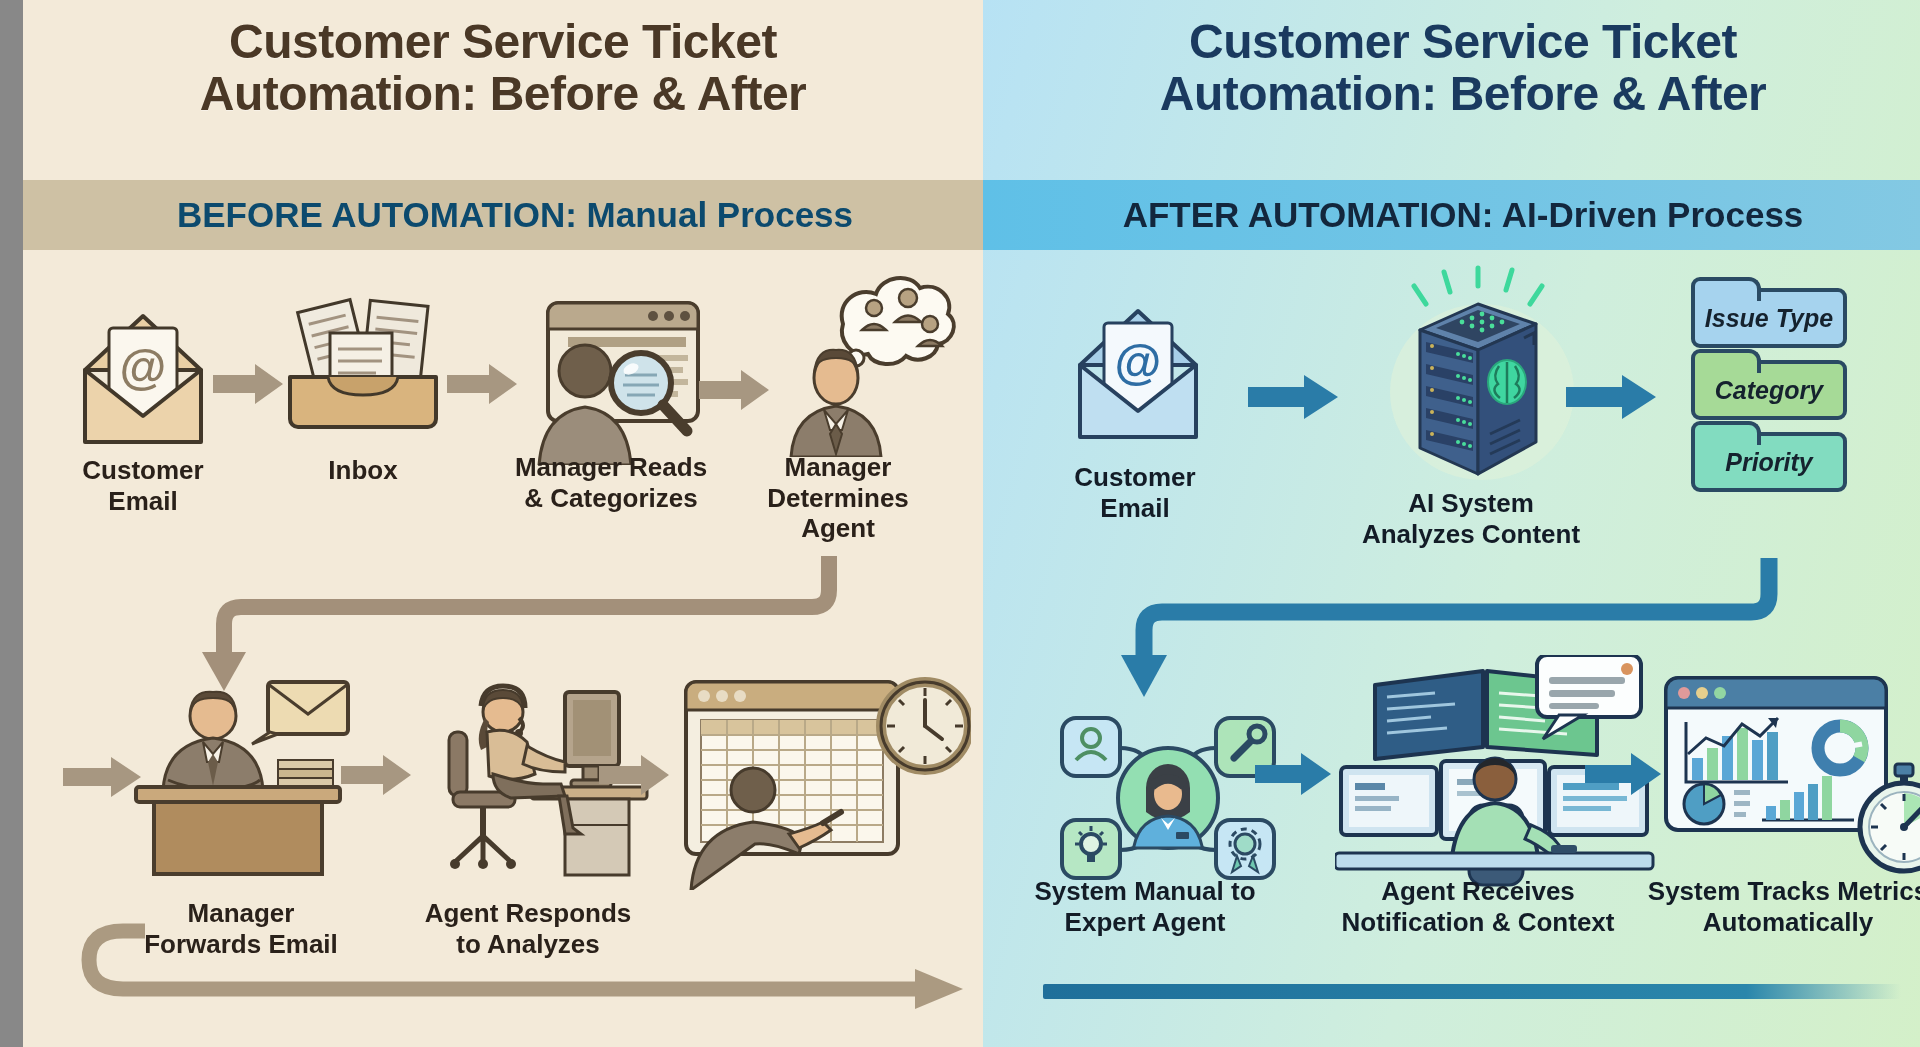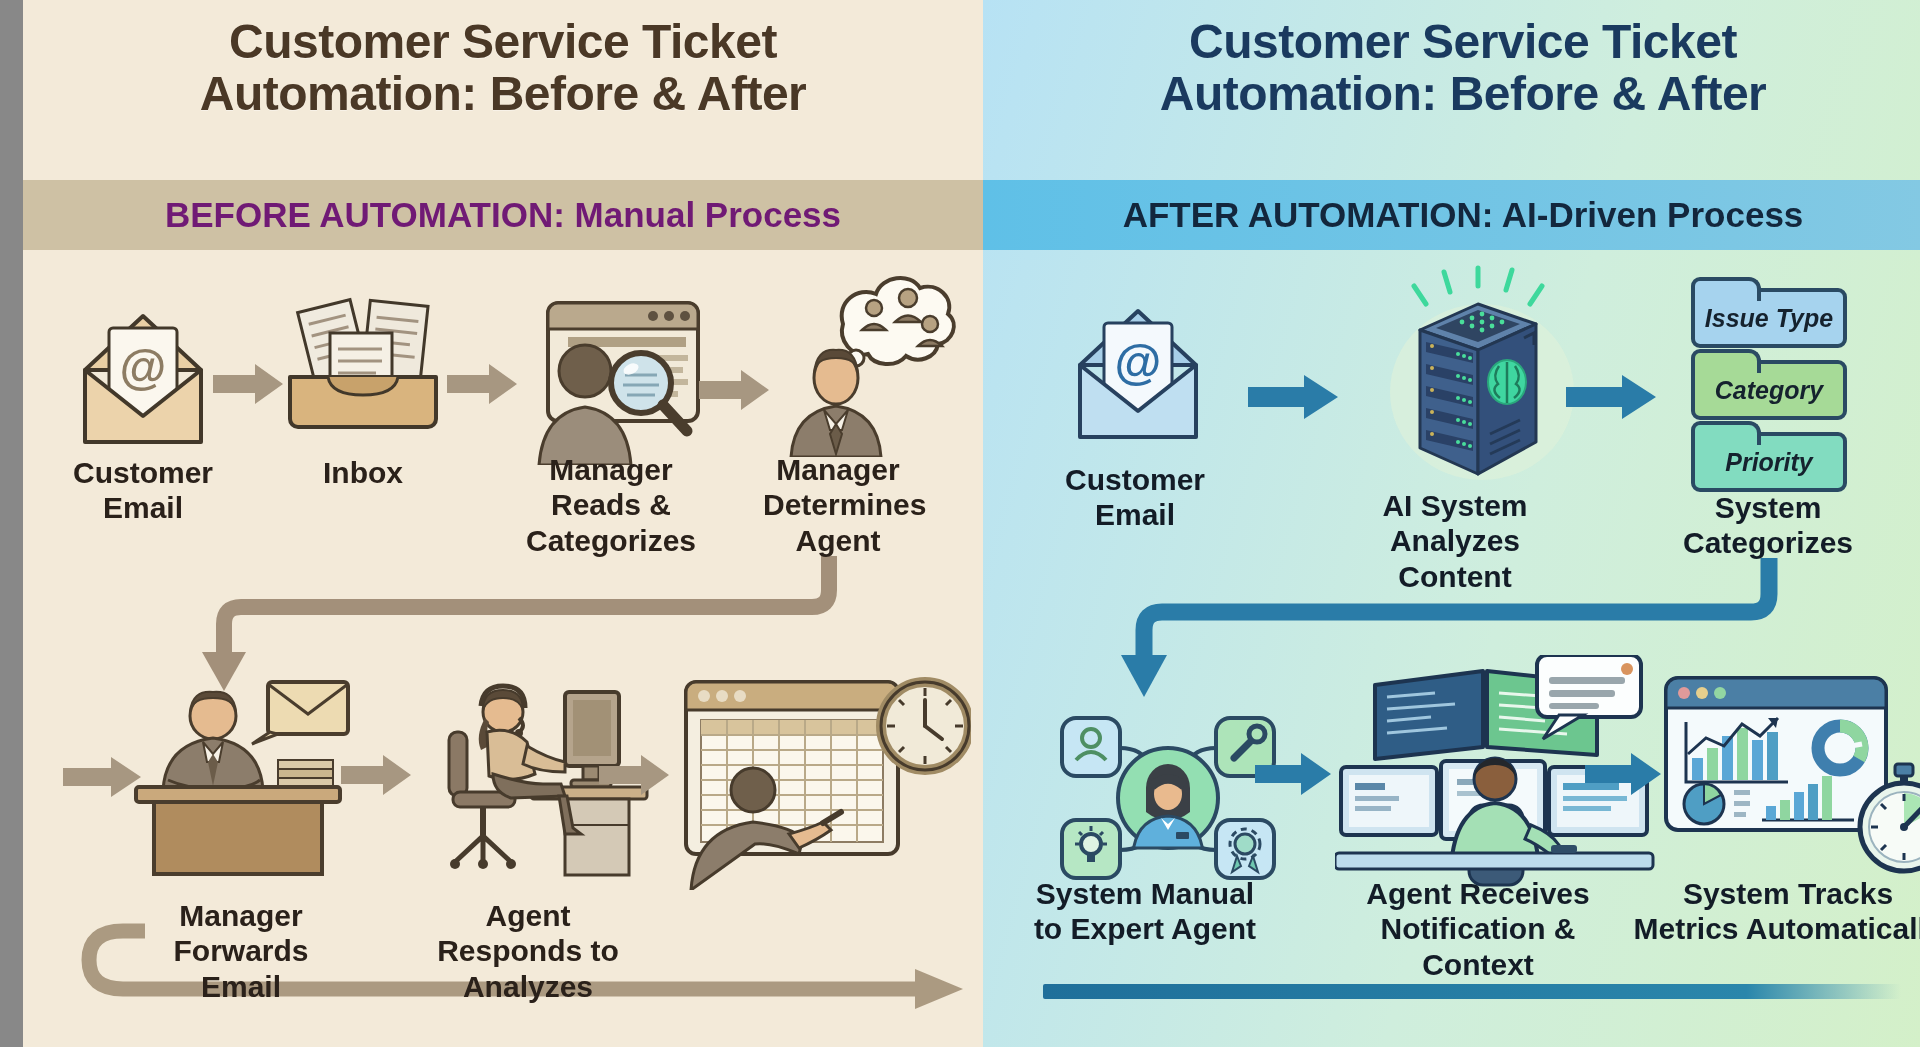--- a/index.html
+++ b/index.html
@@ -10,23 +10,23 @@
   .half.right{left:960px;
     background:linear-gradient(105deg,var(--right-bg-start,#b7e2f4) 0%,#cfeedd 55%,var(--right-bg-end,#d4f0c8) 100%);}
   .abs{position:absolute;}
   .title{position:absolute;top:16px;left:50%;transform:translateX(-50%);
     width:730px;text-align:center;font-weight:bold;font-size:48px;line-height:1.08;letter-spacing:-.5px;}
   .left .title{color:var(--left-title,#4a3826);text-shadow:0 1px 0 rgba(255,255,255,.4);}
   .right .title{color:var(--right-title,#1a3a5f);}
   .banner{position:absolute;top:180px;left:0;width:960px;height:70px;
     display:flex;align-items:center;justify-content:center;
     font-weight:bold;font-size:35px;}
-  .left .banner{background:var(--left-banner-bg,#cec1a4);color:#701a75;}
+  .left .banner{background:var(--left-banner-bg,#cec1a4);color:#0c4a6e;padding-left:12px;}
   .right .banner{background:linear-gradient(90deg,var(--right-banner-bg,#5fc0e7),#84c9e3);color:#13273d;}
-  .step-label{position:absolute;font-weight:bold;text-align:center;font-size:30px;line-height:1.18;}
+  .step-label{position:absolute;font-weight:bold;text-align:center;font-size:26px;line-height:1.18;}
   .left .step-label{color:var(--left-text,#2a211a);}
   .right .step-label{color:var(--right-text,#131c27);}
   .icon svg{display:block;}
   .flow{position:absolute;inset:0;width:960px;height:1047px;pointer-events:none;}
   .folders{position:absolute;left:708px;top:288px;width:156px;font-style:italic;}
   .folder{position:relative;width:148px;height:52px;margin-bottom:12px;
     border:4px solid #2a4a63;border-radius:9px;
     display:flex;align-items:center;justify-content:center;
     font-weight:bold;font-size:25px;color:#15222e;}
   .folder::before{content:"";position:absolute;top:-15px;left:-4px;width:62px;height:20px;
@@ -359,22 +359,21 @@
           <polygon points="0,15 56,15 56,3 90,25 56,47 56,35 0,35" fill="var(--right-arrow,#2a7ca8)"></polygon>
         </svg>
     </div>
     <div class="folders">
       <div class="folder f1">Issue Type</div>
       <div class="folder f3">Category</div>
       <div class="folder f2">Priority</div>
     </div>
 
     <div class="step-label" style="left:77px;top:462px;width:150px">Customer Email</div>
-    <div class="step-label" style="left:352px;top:488px;width:240px">AI System Analyzes Content</div>
-    <div class="step-label" style="left:700px;top:490px;width:170px">System Categorizes</div>
+    <div class="step-label" style="left:368px;top:488px;width:240px">AI System Analyzes Content</div>
 
     <div class="abs icon" style="left:65px;top:698px">
       <svg width="240" height="200" viewBox="0 0 240 200">
         <g stroke="#2b4a63" stroke-width="4" fill="none">
           <path d="M72,50 Q98,50 102,72"></path>
             <path d="M168,50 Q142,50 138,72"></path>
           <path d="M72,152 Q98,152 102,132"></path>
             <path d="M168,152 Q142,152 138,132"></path>
         </g>
         <rect x="14" y="20" width="58" height="58" rx="14" fill="#c6e6f4" stroke="#2b4a63" stroke-width="4"></rect>

